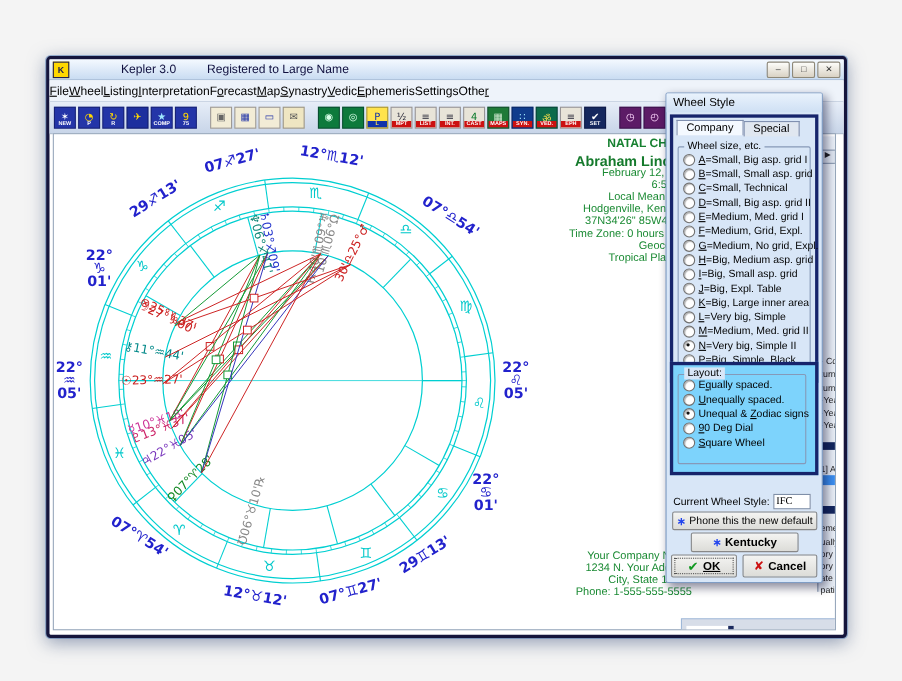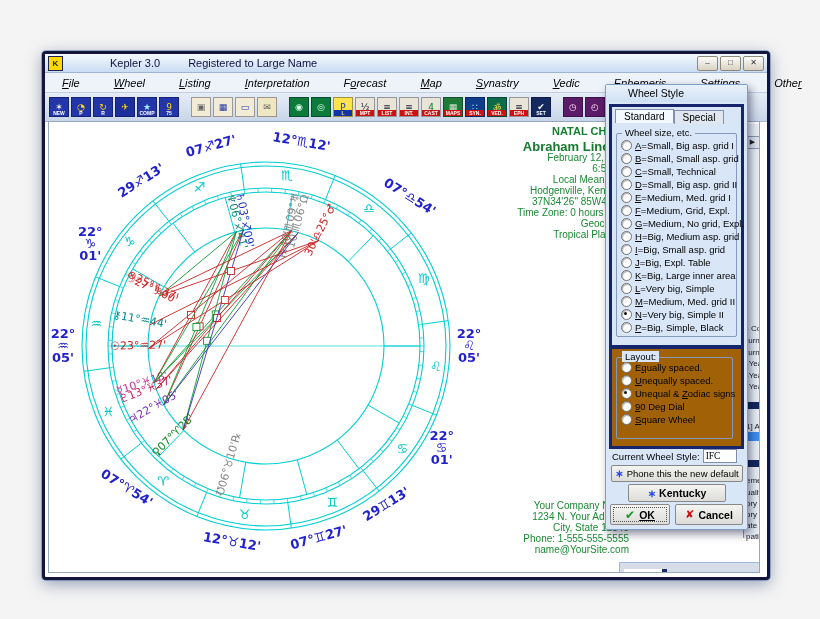--- a/index.html
+++ b/index.html
@@ -14,21 +14,21 @@
     font-size:8px;font-weight:bold;color:#22224f;display:flex;align-items:center;justify-content:center;}
   .t-title{font-weight:bold;}
   .t-app{margin-left:42px;}
   .t-reg{margin-left:28px;}
   .win-controls{margin-left:auto;margin-right:3px;display:flex;gap:2px;}
   .win-btn{width:19px;height:13px;background:linear-gradient(#fdfdfa,#d9d2c4);border:1px solid #8e8878;
     border-radius:2px;font-size:8px;line-height:11px;text-align:center;color:#333;}
   
   .menubar{position:absolute;left:0;top:19px;right:0;height:19px;display:flex;align-items:center;
     background:#eef3fa;border-bottom:1px solid #c2cedf;font-size:11px;color:#000;}
-  .menu-item{padding:2px 17px;font-style:italic;}
+  .menu-item{padding:2px 0;}
   .menu-item u{text-decoration:underline;}
   
   .toolbar{position:absolute;left:0;top:39px;right:0;height:28px;display:flex;align-items:center;
     background:linear-gradient(#e6edf8,#c8d5e8);border-bottom:1px solid #a9b8cc;padding-left:3px;}
   .tb-icon{position:relative;width:18px;height:18px;margin:0 1px;border:1px solid rgba(0,0,30,.35);
     display:flex;align-items:center;justify-content:center;font-size:9px;overflow:hidden;}
   .tb-icon .lbl{position:absolute;left:0;right:0;bottom:0;font-size:5px;line-height:6px;text-align:center;
     font-weight:bold;letter-spacing:0;}
   .tb-gap{width:10px;}
   
@@ -47,30 +47,30 @@
   .rs-hl{position:absolute;left:0;width:16px;height:9px;background:#3b8ef0;}
   .rs-arrow{position:absolute;left:1px;top:12px;width:13px;height:11px;background:#dfe6f0;border:1px solid #8a9ab0;
     font-size:7px;line-height:10px;text-align:center;color:#222;}
   .behind-bottom-zone{position:absolute;left:570px;top:440px;width:140px;height:46px;background:#d7dde8;
     border:1px solid #9fb8d8;border-radius:0 0 6px 6px;}
   .bb-whitebox{position:absolute;left:4px;top:6px;width:38px;height:36px;background:#fff;border-right:5px solid #1b2a5e;}
   .bb-l1{position:absolute;left:52px;top:2px;font-size:8.5px;color:#222;white-space:nowrap;margin-top:11px;}
   
   .dialog{position:absolute;left:560px;top:30px;width:141px;height:444px;background:#d8e6f7;
     border:1px solid #7e9cc4;border-radius:2px;box-shadow:3px 4px 9px rgba(0,0,40,.45);z-index:9;font-size:10px;}
-  .dlg-title{height:17px;line-height:17px;padding-left:22px;color:#000;font-size:10.5px;
+  .dlg-title{height:17px;line-height:17px;padding-left:6px;color:#000;font-size:10.5px;
     background:linear-gradient(#e9f2fc,#cfe0f4);}
   .dlg-panel1{position:absolute;left:3px;top:19px;width:129px;height:238px;border:3px solid #16246b;background:#d8e6f7;}
   .tabs{position:absolute;left:3px;top:3px;display:flex;}
   .tab{padding:1px 8px;font-size:10px;border:1px solid #8090b0;border-bottom:none;background:#e0e7f0;color:#000;}
   .tab.active{background:#f4f9ff;position:relative;top:-1px;}
   .groupbox{position:absolute;border:1px solid #8699b8;border-radius:2px;}
   .gb-label{position:absolute;top:-7px;left:5px;background:#d8e6f7;padding:0 3px;font-size:9.5px;color:#000;}
   .gb-wheelsize{left:4px;top:26px;width:119px;height:202px;}
-  .dlg-panel2{position:absolute;left:3px;top:261px;width:129px;height:97px;border:3px solid #16246b;background:#a16207;}
+  .dlg-panel2{position:absolute;left:3px;top:244px;width:129px;height:97px;border:3px solid #16246b;background:#7dd3fc;}
   .gb-layout{left:4px;top:8px;width:115px;height:80px;}
   .radio-row{display:flex;align-items:center;height:13px;padding-left:4px;font-size:9.5px;color:#000;white-space:nowrap;}
   .radio-dot{width:9px;height:9px;border-radius:50%;background:#fff;border:1px solid #707070;margin-right:3px;
     flex:none;position:relative;box-shadow:inset 1px 1px 1px rgba(0,0,0,.3);}
   .radio-dot.sel::after{content:"";position:absolute;left:2px;top:2px;width:3px;height:3px;border-radius:50%;background:#111;}
   .radio-row u{text-decoration:underline;}
   .cws-row{position:absolute;left:6px;top:364px;display:flex;align-items:center;font-size:9.5px;color:#000;}
   .cws-input{width:28px;height:12px;margin-left:3px;border:1px solid #7f8fa8;font-size:9.5px;padding:0 2px;
     font-family:Liberation Serif, serif;background:#fff;}
   .btn{background:linear-gradient(#f4f4f2,#dcdcd8);border:1px solid #888;border-radius:2px;
@@ -403,21 +403,20 @@
             <div>Geocentric</div>
             <div>Tropical Placidus</div>
           </div>
       </div>
 
       <div class="company" id="company-lines">
           <div>Your Company Name</div>
           <div>1234 N. Your Address</div>
           <div>City, State 12345</div>
           <div>Phone: 1-555-555-5555</div>
-          <div>name@YourSite.com</div>
         </div>
 
       <div class="right-strip" id="right-strip">
           <div class="rs-arrow">▶</div>
           <div class="rs-bar" style="top: 278px;"></div>
           <div class="rs-hl" style="top: 308px;"></div>
           <div class="rs-bar" style="top: 336px;"></div>
           <div class="rs-frag" style="top: 200px;">- Co</div>
           <div class="rs-frag" style="top: 212px;">turn</div>
           <div class="rs-frag" style="top: 224px;">turn</div>
@@ -438,21 +437,21 @@
         <div class="bb-l1">Cosmo Forecast</div>
 
       </div>
     </div>
 
     <div class="dialog">
       <div class="dlg-title">Wheel Style</div>
 
       <div class="dlg-panel1">
         <div class="tabs">
-          <div class="tab active">Standard</div>
+          <div class="tab active">Company</div>
           <div class="tab">Special</div>
         </div>
         <div class="groupbox gb-wheelsize">
           <div class="gb-label">Wheel size, etc.</div>
           <div id="wheel-size-options" style="margin-top:5px;">
               <div class="radio-row">
                 <span class="radio-dot"></span>
                 <span><u>A</u>=Small, Big asp. grid I</span>
               </div>
               <div class="radio-row">

